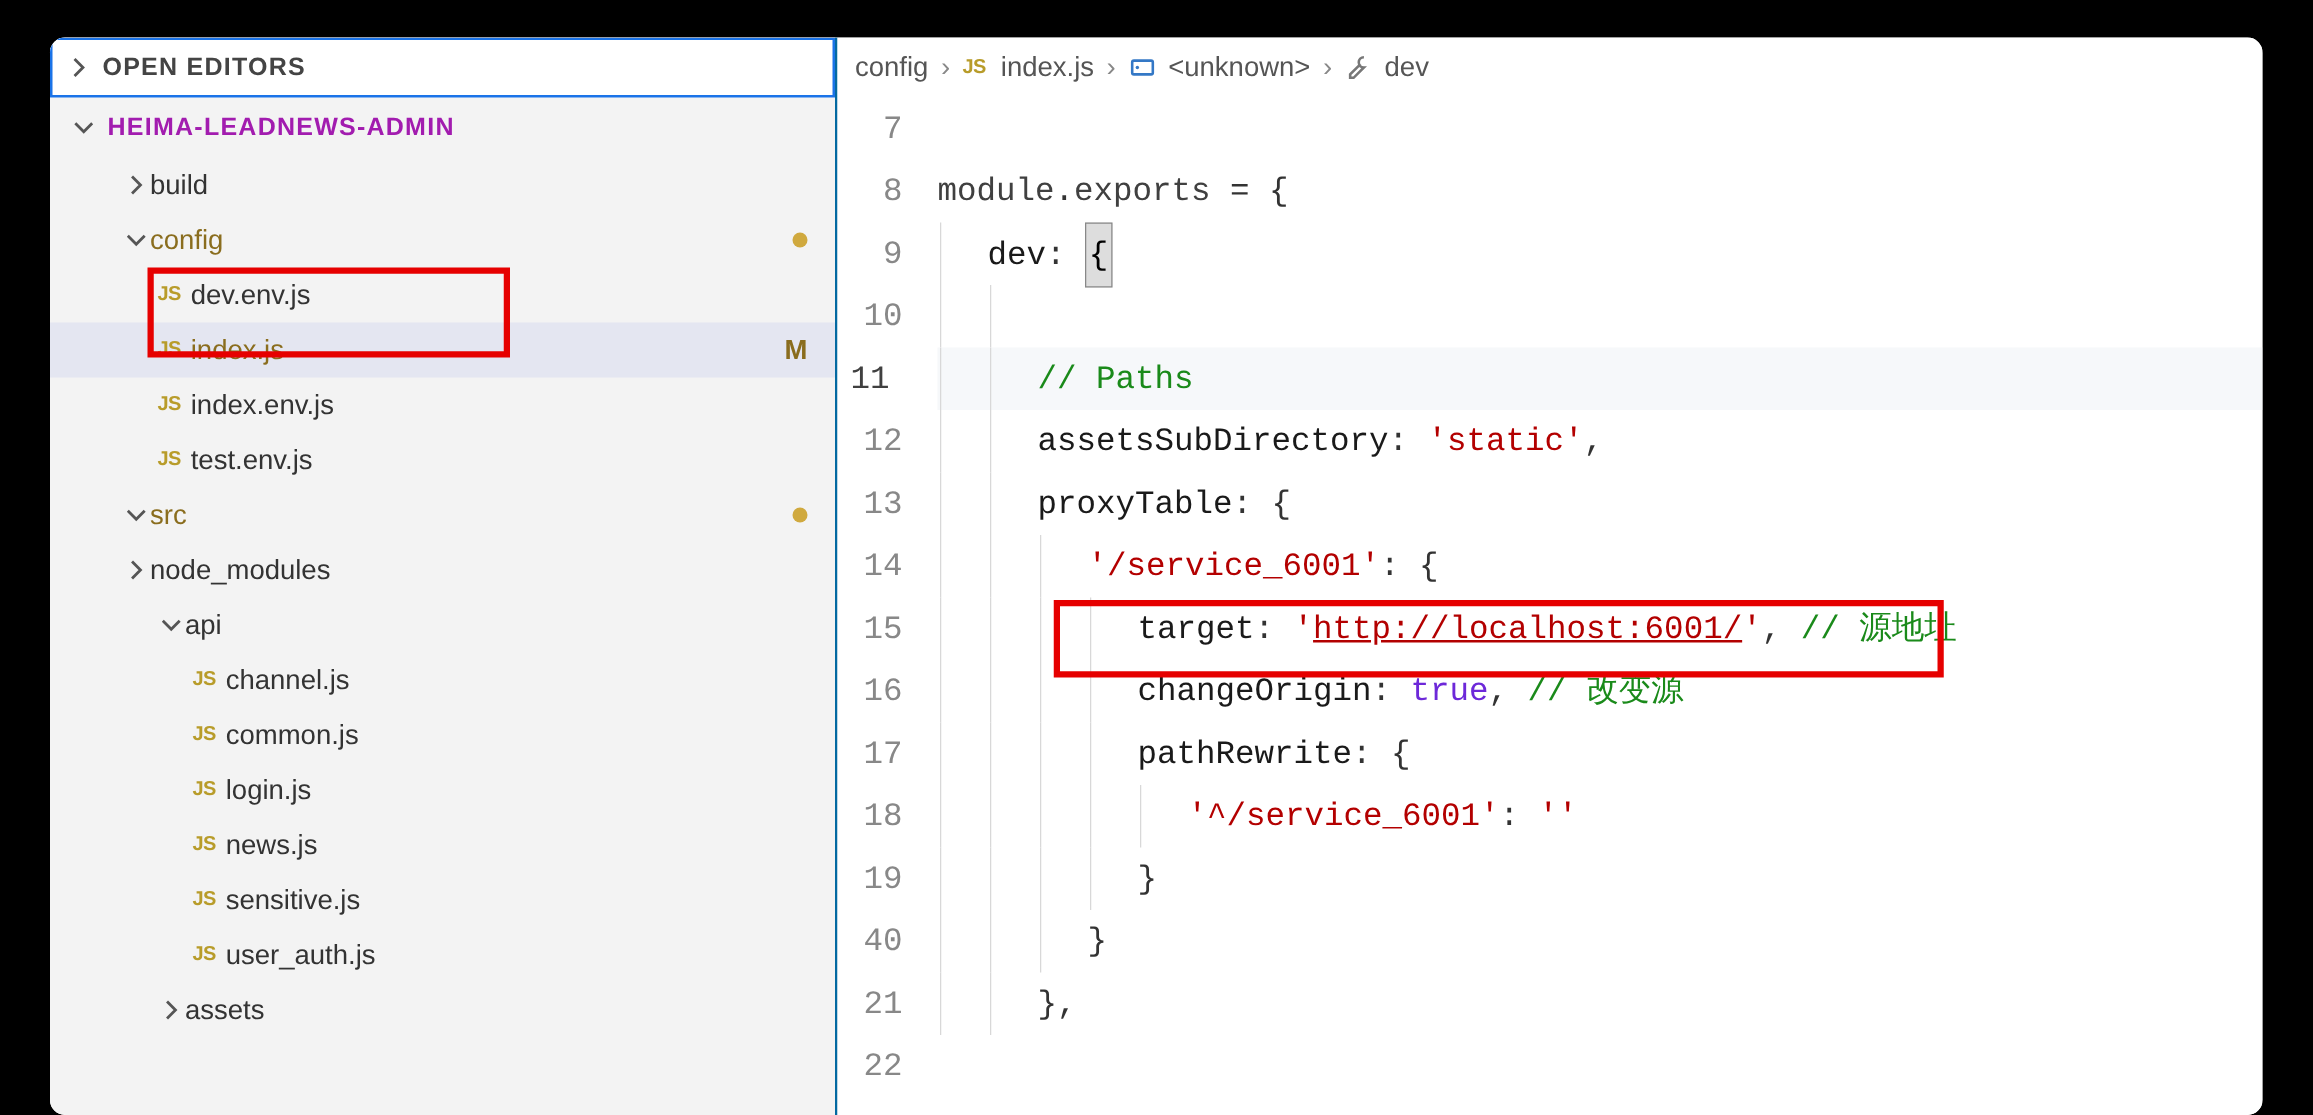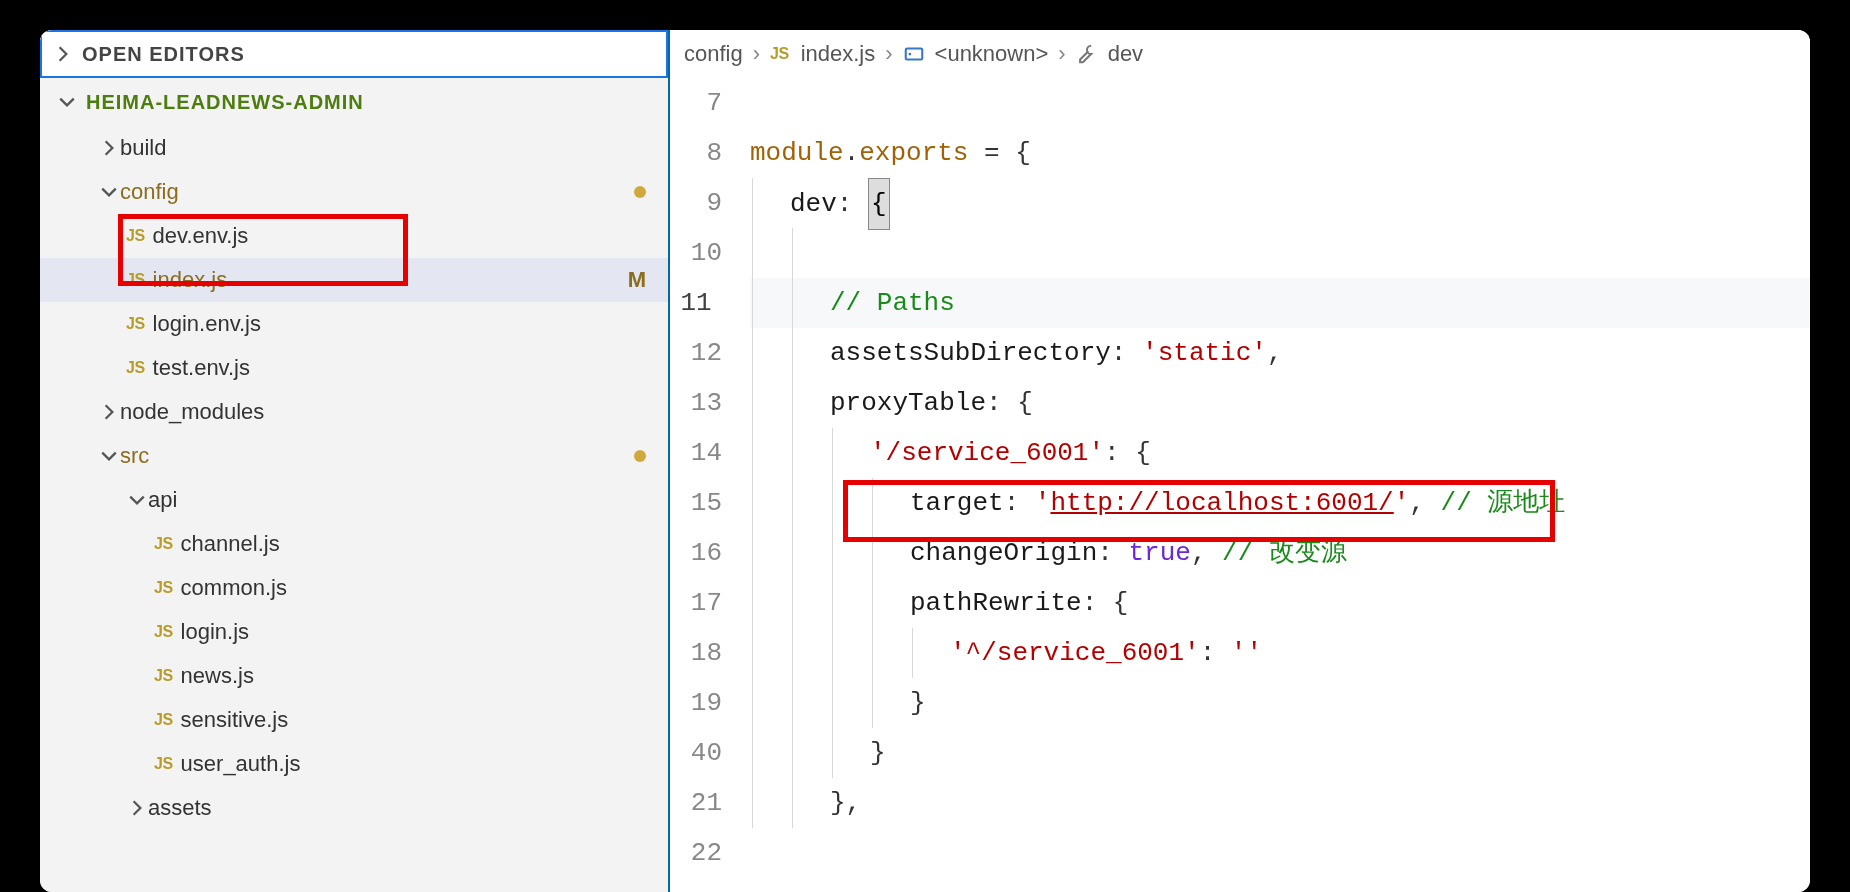--- a/index.html
+++ b/index.html
@@ -44,21 +44,21 @@
   height: 48px;
   display: flex;
   align-items: center;
   padding: 0 16px;
   gap: 8px;
 }
 .project-header-label {
   font-weight: 700;
   letter-spacing: 1px;
   font-size: 20px;
-  color: #4d7c0f;
+  color: #a21caf;
 }
 .tree-row {
   height: 44px;
   display: flex;
   align-items: center;
   position: relative;
   cursor: pointer;
 }
 .tree-row.selected { background: #e4e6f1; }
 .chev { width: 22px; display: inline-flex; justify-content: center; color: #555; }
@@ -140,21 +140,21 @@
   width: 1px;
   background: #d8d8d8;
   top: 0;
 }
 .cursor-box {
   display: inline-block;
   border: 1px solid #888;
   background: #ddd;
   padding: 0 2px;
 }
-.tok-kw { color: #a16207; }
+.tok-kw { color: #404040; }
 .tok-prop { color: #1a1a1a; }
 .tok-str { color: #b30000; }
 .tok-comment { color: #1a8a1a; }
 .tok-bool { color: #6d28d9; }
 .tok-punc { color: #333; }
 .tok-link { color: #b30000; text-decoration: underline; }
 .red-box-code {
   position: absolute;
   border: 5px solid #e60000;
   pointer-events: none;
@@ -207,42 +207,42 @@
           <span class="js-badge">JS</span>
           <span class="tree-label">dev.env.js</span>
         </div>
         <div class="tree-row selected" style="padding-left: 86px;">
           <span class="js-badge">JS</span>
           <span class="tree-label mod">index.js</span>
           <span class="m-badge">M</span>
         </div>
         <div class="tree-row" style="padding-left: 86px;">
           <span class="js-badge">JS</span>
-          <span class="tree-label">login.env.js</span>
+          <span class="tree-label">index.env.js</span>
         </div>
         <div class="tree-row" style="padding-left: 86px;">
           <span class="js-badge">JS</span>
           <span class="tree-label">test.env.js</span>
-        </div>
-        <div class="tree-row" style="padding-left: 58px;">
-          <span class="chev">
-            <svg class="chevron-icon" viewBox="0 0 16 16">
-              <path d="M5 2 l6 6 -6 6" fill="none" stroke="#555" stroke-width="2"></path>
-            </svg>
-          </span>
-          <span class="tree-label">node_modules</span>
         </div>
         <div class="tree-row" style="padding-left: 58px;">
           <span class="chev">
             <svg class="chevron-icon" viewBox="0 0 16 16">
               <path d="M2 5 l6 6 6 -6" fill="none" stroke="#555" stroke-width="2"></path>
             </svg>
           </span>
           <span class="tree-label mod">src</span>
           <span class="dot-mod"></span>
+        </div>
+        <div class="tree-row" style="padding-left: 58px;">
+          <span class="chev">
+            <svg class="chevron-icon" viewBox="0 0 16 16">
+              <path d="M5 2 l6 6 -6 6" fill="none" stroke="#555" stroke-width="2"></path>
+            </svg>
+          </span>
+          <span class="tree-label">node_modules</span>
         </div>
         <div class="tree-row" style="padding-left: 86px;">
           <span class="chev">
             <svg class="chevron-icon" viewBox="0 0 16 16">
               <path d="M2 5 l6 6 6 -6" fill="none" stroke="#555" stroke-width="2"></path>
             </svg>
           </span>
           <span class="tree-label">api</span>
         </div>
         <div class="tree-row" style="padding-left: 114px;">

